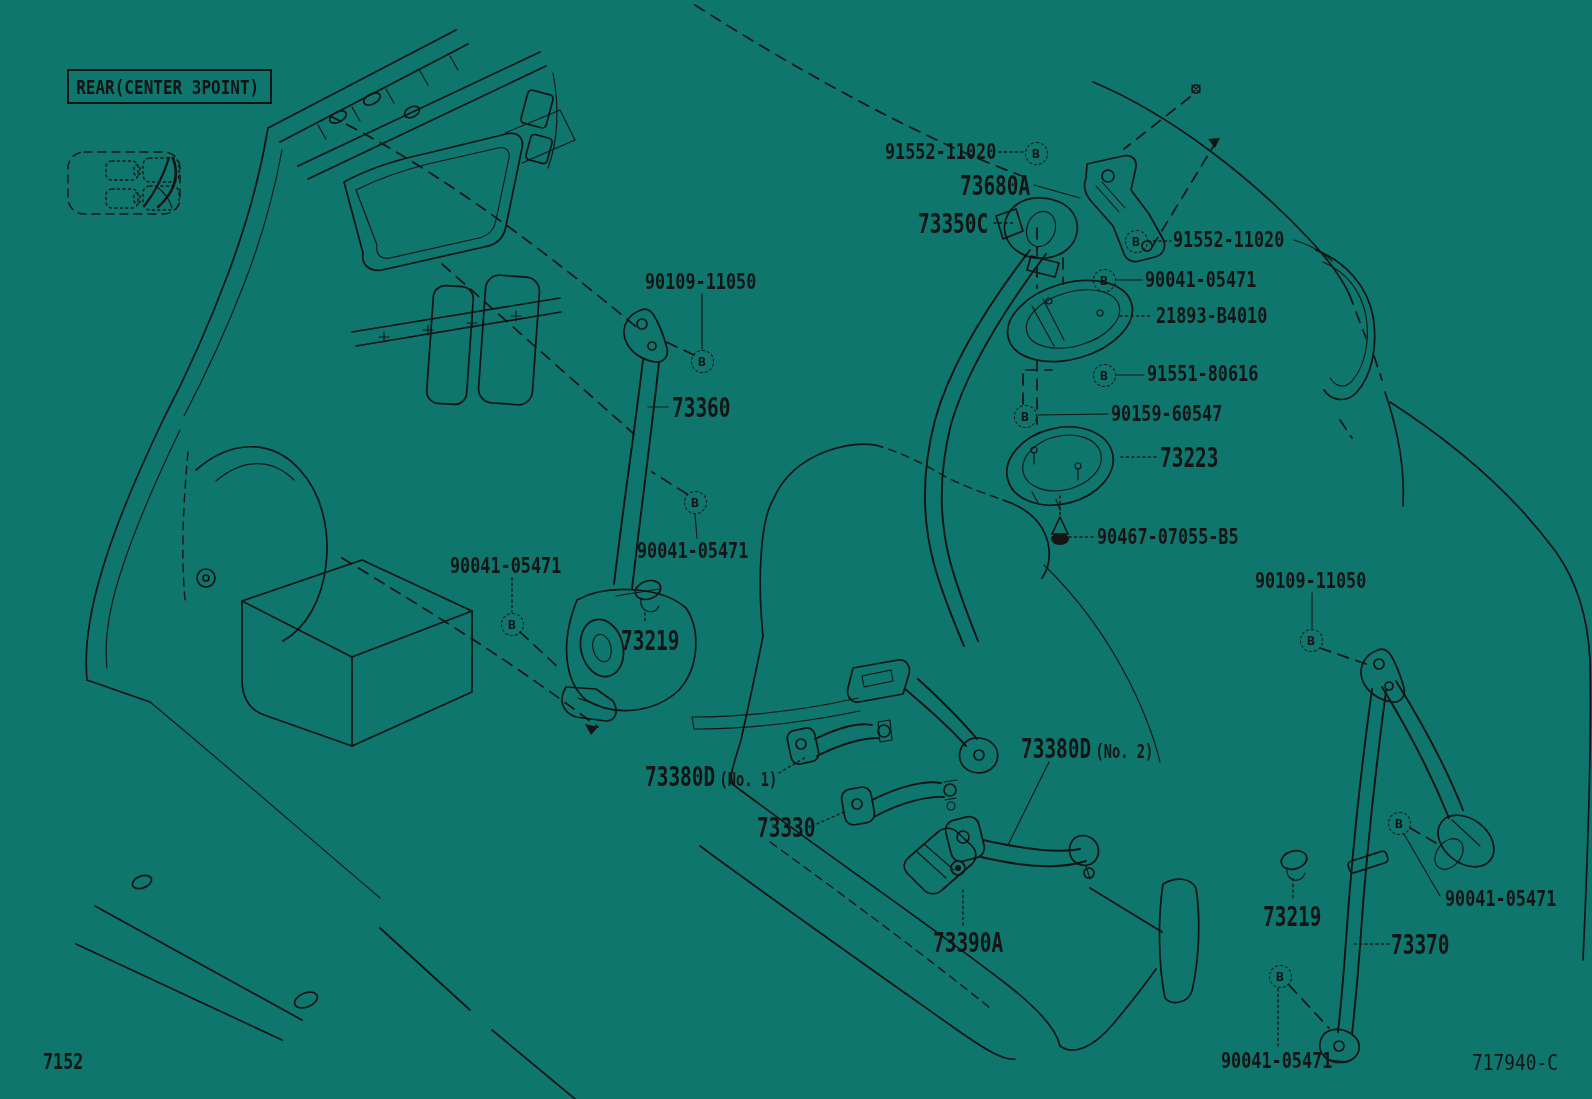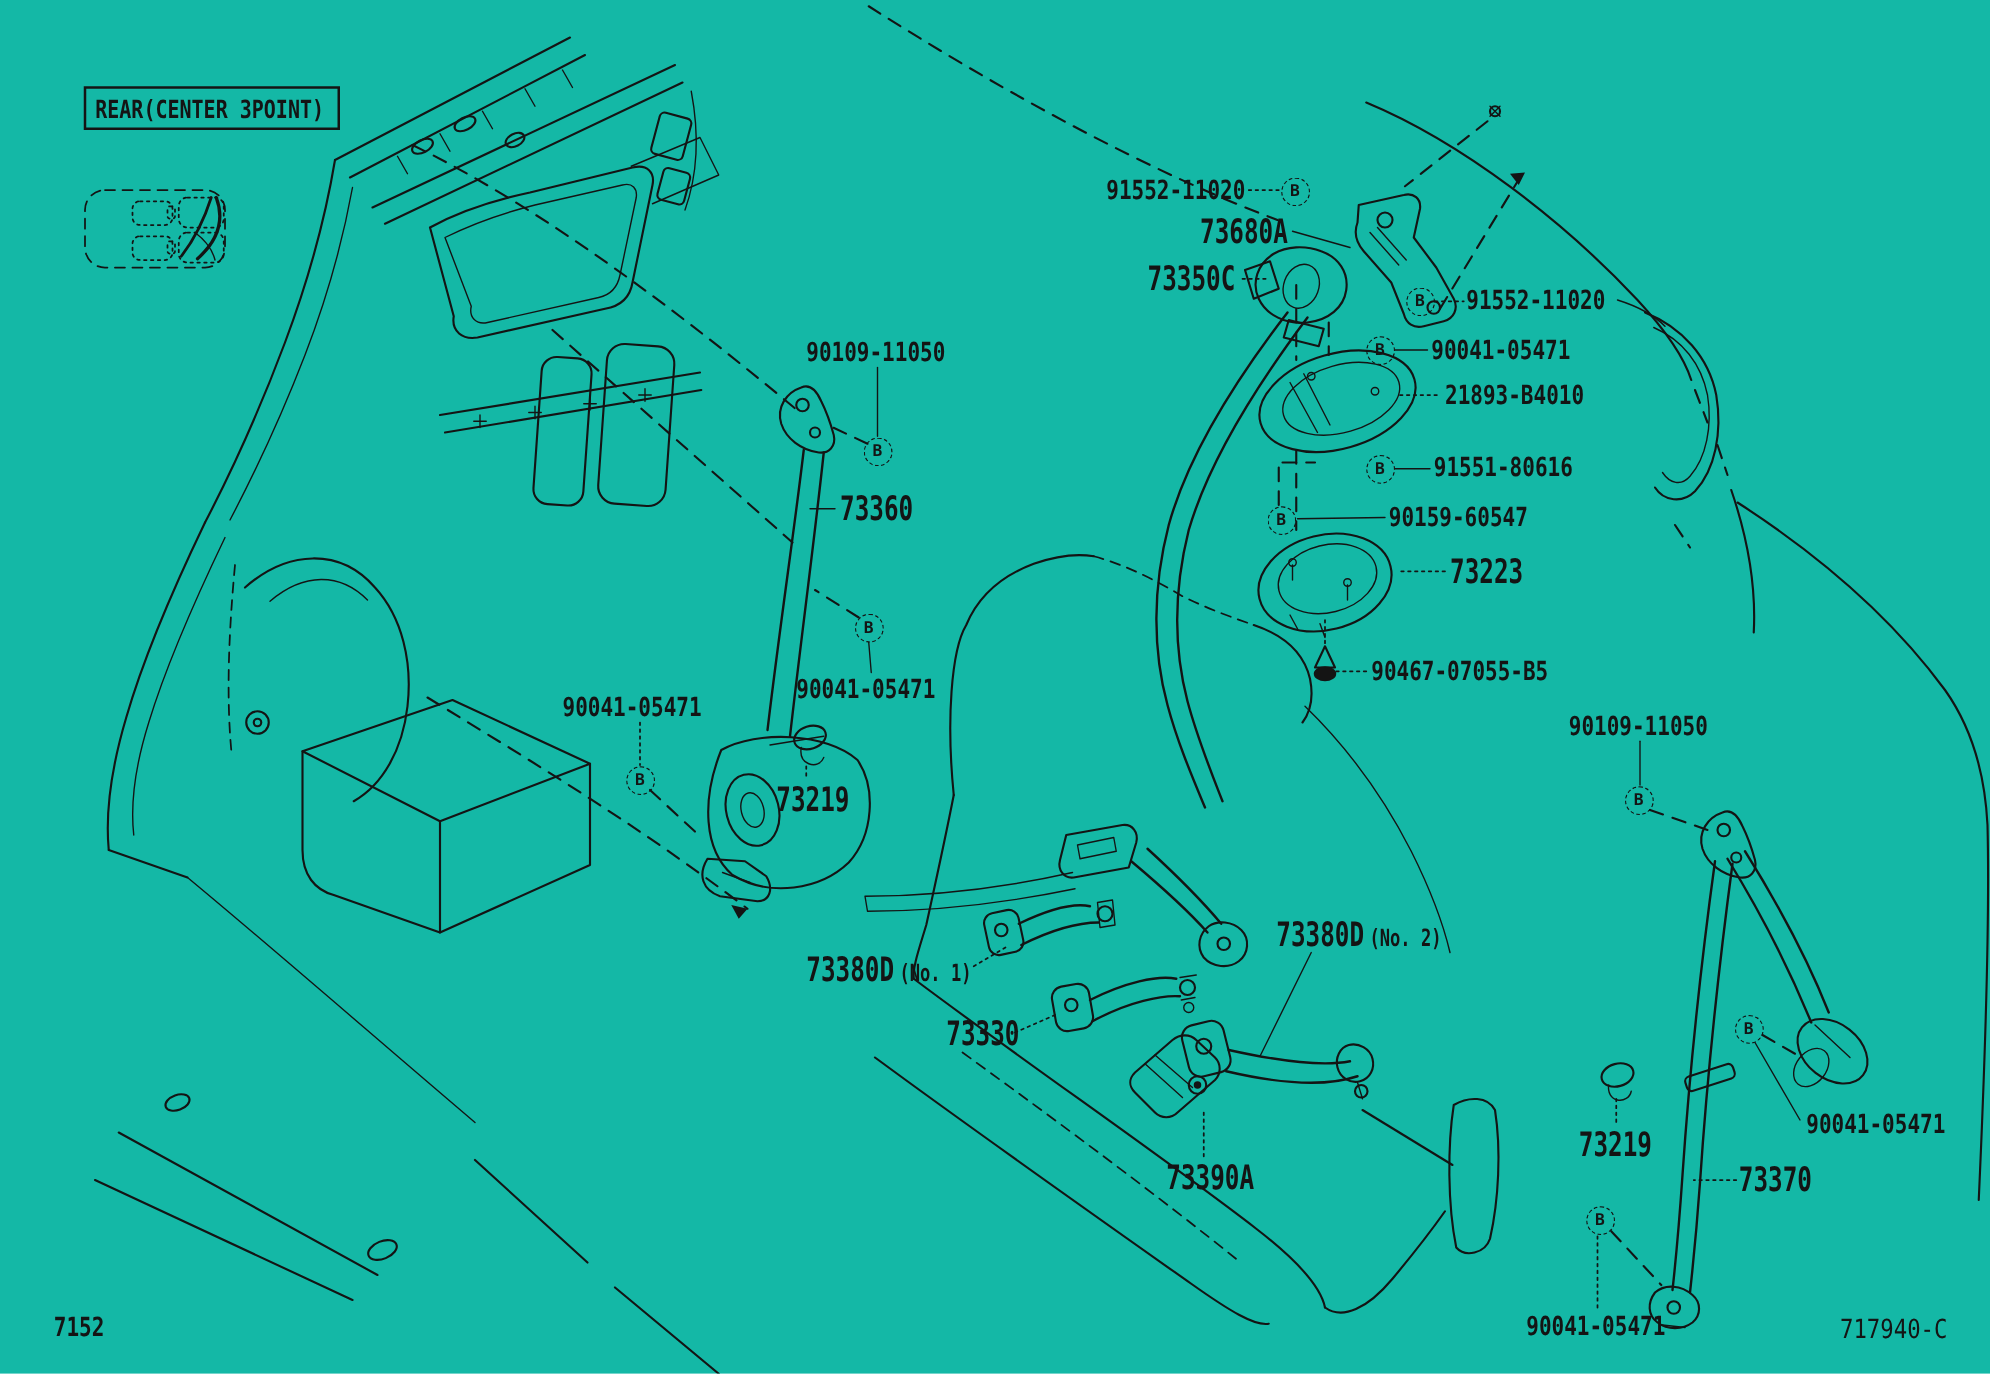--- a/index.html
+++ b/index.html
@@ -1,16 +1,16 @@
 <!DOCTYPE html>
 <html><head>
 <meta charset="utf-8">
 <style>
   html,body{margin:0;padding:0;background:#fff;}
-  #stage{position:relative;width:1592px;height:1099px;background:#14b8a6;overflow:hidden;
+  #stage{position:relative;width:1592px;height:1099px;background:#0f766e;overflow:hidden;
          font-family:"DejaVu Sans Mono","Liberation Mono",monospace;color:#141414;}
   #lineart{position:absolute;left:0;top:0;}
   #lineart path,#lineart rect,#lineart circle,#lineart ellipse,#lineart line{
       fill:none;stroke:#141414;stroke-width:1.7;stroke-linecap:round;stroke-linejoin:round;}
   #lineart .thin{stroke-width:1.1;}
   #lineart .belt{stroke-width:1.9;}
   #lineart .dash{stroke-dasharray:11 8;stroke-width:1.5;}
   #lineart .dash2{stroke-dasharray:8 6;stroke-width:1.4;}
   #lineart .dot{stroke-dasharray:2 3.5;stroke-width:1.4;}
   #lineart .fill{fill:#141414;stroke:none;}

